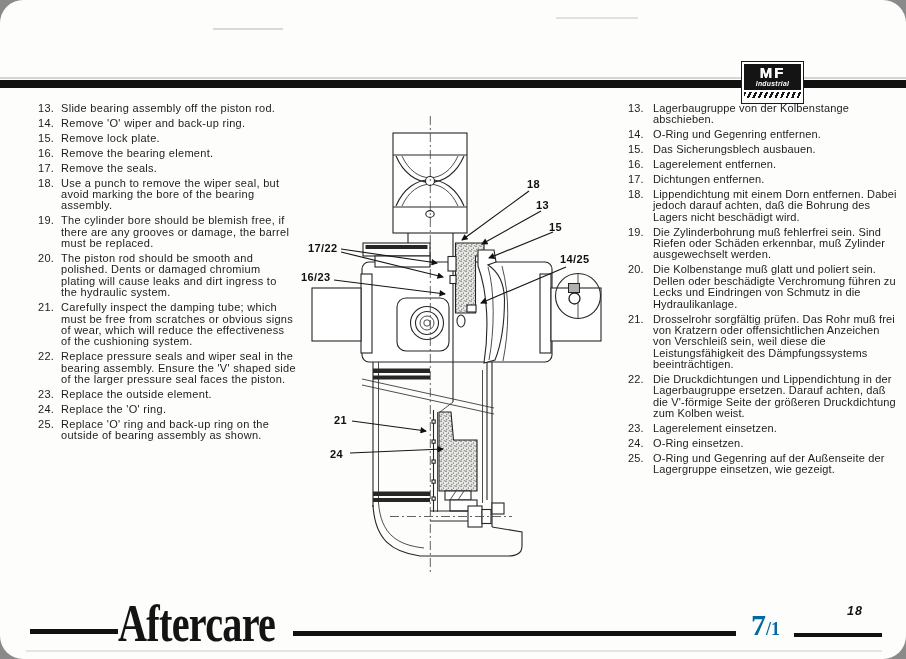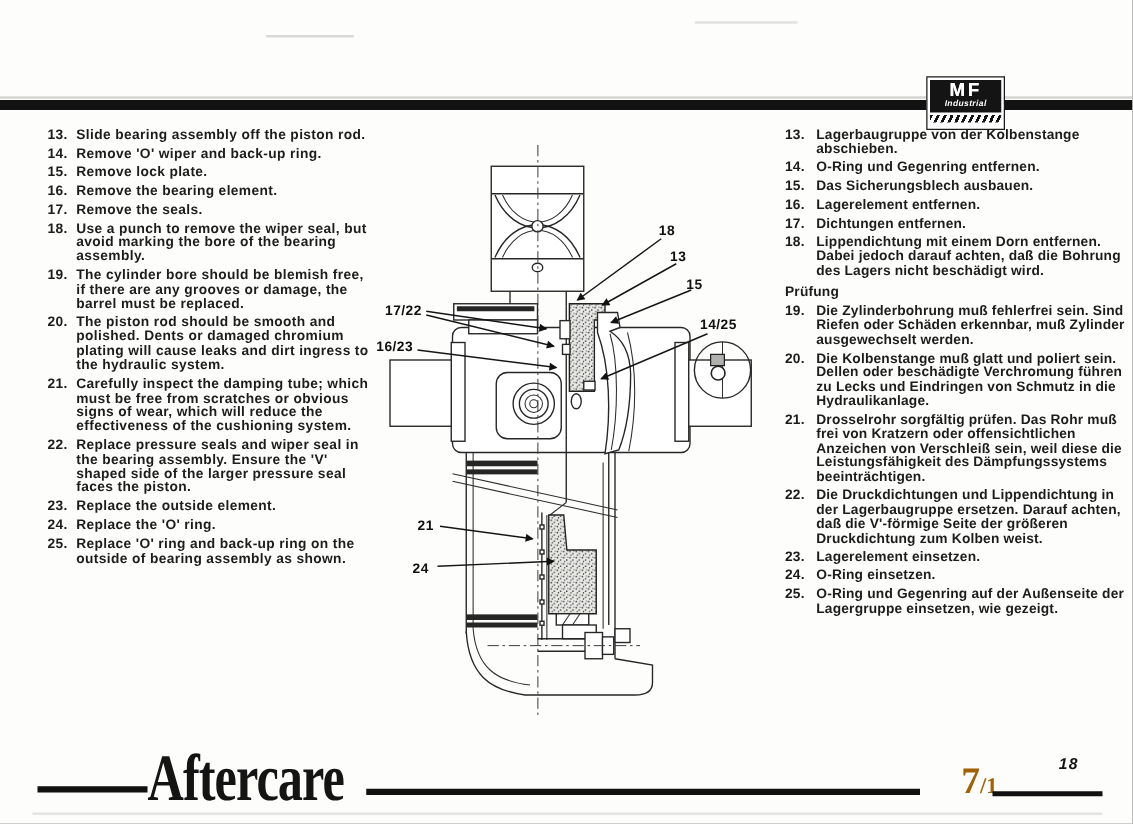--- a/index.html
+++ b/index.html
@@ -1,19 +1,19 @@
 <!DOCTYPE html>
 <html><head>
 <meta charset="utf-8">
 <style>
   html,body { margin:0; padding:0; background:#8a8a8a; }
   .page {
     position:relative; width:906px; height:659px; margin:0 auto;
     background:#fdfdfb; overflow:hidden;
-    font-family:"Liberation Sans", sans-serif; color:#1c1c1c;
+    font-family:"Liberation Sans", sans-serif; color:#1c1c1c;border-radius:23px;
   }
 
   
   .topbar { position:absolute; left:0; top:80px; width:906px; height:8px; background:#121212; }
   .topbar-fuzz { position:absolute; left:0; top:77px; width:906px; height:2px; background:#b5b5b5; opacity:.55; }
   .smudge { position:absolute; background:#cfcfcf; }
   .s1 { left:213px; top:28px; width:70px; height:2px; opacity:.8; }
   .s2 { left:556px; top:17px; width:82px; height:2px; opacity:.6; }
   .s3 { left:26px; top:650px; width:856px; height:2px; opacity:.55; }
 
@@ -30,21 +30,21 @@
   .logo-ind { color:#fff; font-weight:bold; font-style:italic; font-size:6.8px; line-height:8px; letter-spacing:.3px; }
   .logo-stripes {
     margin-top:2px; height:6px;
     background:repeating-linear-gradient(115deg, #141414 0px, #141414 2.2px, #ffffff 2.2px, #ffffff 5px);
   }
 
   
   .col { position:absolute; top:103px; font-size:11px; line-height:11.4px; }
   .col-left  { left:38px;  width:258px; letter-spacing:.3px; }
   .col-right { left:628px; width:272px; letter-spacing:.15px; }
-  .item { display:flex; margin-bottom:3.5px;font-weight:bold; }
+  .item { display:flex; margin-bottom:3.5px; }
   .item .num { flex:0 0 23px; }
   .col-right .item .num { flex-basis:25px; }
   .heading { font-weight:bold; margin:6px 0 3.5px; }
 
   
   .diagram { position:absolute; left:300px; top:108px; width:320px; height:470px; }
   .diagram * { vector-effect:none; }
   .ln   { stroke:#262626; stroke-width:1.1; fill:none; }
   .lnw  { stroke:#262626; stroke-width:1.1; fill:#ffffff; }
   .thin { stroke:#2e2e2e; stroke-width:.85; fill:none; }
@@ -57,21 +57,21 @@
   
   .rule { position:absolute; background:#111; }
   .rule-left  { left:30px;  top:629px; width:88px;  height:5px; }
   .rule-mid   { left:293px; top:631px; width:443px; height:5px; }
   .rule-right { left:794px; top:633px; width:88px;  height:4px; }
   .aftercare {
     position:absolute; left:118px; top:597px;
     font-family:"Liberation Serif", serif; font-weight:bold; font-size:53px; line-height:1;
     transform:scaleX(.76); transform-origin:left top; letter-spacing:-1px; color:#141414;
   }
-  .pageref { position:absolute; left:769px; top:611px; font-family:"Liberation Serif", serif; font-weight:bold; color:#a16207; }
+  .pageref { position:absolute; left:751px; top:611px; font-family:"Liberation Serif", serif; font-weight:bold; color:#0369a1; }
   .pageref .main { font-size:30px; line-height:28px; }
   .pageref .sub  { font-size:18px; }
   .pagenum { position:absolute; left:847px; top:604px; font-weight:bold; font-style:italic; font-size:12.5px; letter-spacing:1px; color:#141414; }
 </style>
 </head>
 <body>
 
 <div class="page">
 
   <div class="topbar-fuzz"></div>
@@ -161,21 +161,20 @@
       <span class="txt">Lagerelement entfernen.</span>
     </div>
     <div class="item">
       <span class="num">17.</span>
       <span class="txt">Dichtungen entfernen.</span>
     </div>
     <div class="item">
       <span class="num">18.</span>
       <span class="txt">Lippendichtung mit einem Dorn entfernen. Dabei jedoch darauf achten, daß die Bohrung des Lagers nicht beschädigt wird.</span>
     </div>
-    <div class="heading">Prüfung</div>
     <div class="item">
       <span class="num">19.</span>
       <span class="txt">Die Zylinderbohrung muß fehlerfrei sein. Sind Riefen oder Schäden erkennbar, muß Zylinder ausgewechselt werden.</span>
     </div>
     <div class="item">
       <span class="num">20.</span>
       <span class="txt">Die Kolbenstange muß glatt und poliert sein. Dellen oder beschädigte Verchromung führen zu Lecks und Eindringen von Schmutz in die Hydraulikanlage.</span>
     </div>
     <div class="item">
       <span class="num">21.</span>

